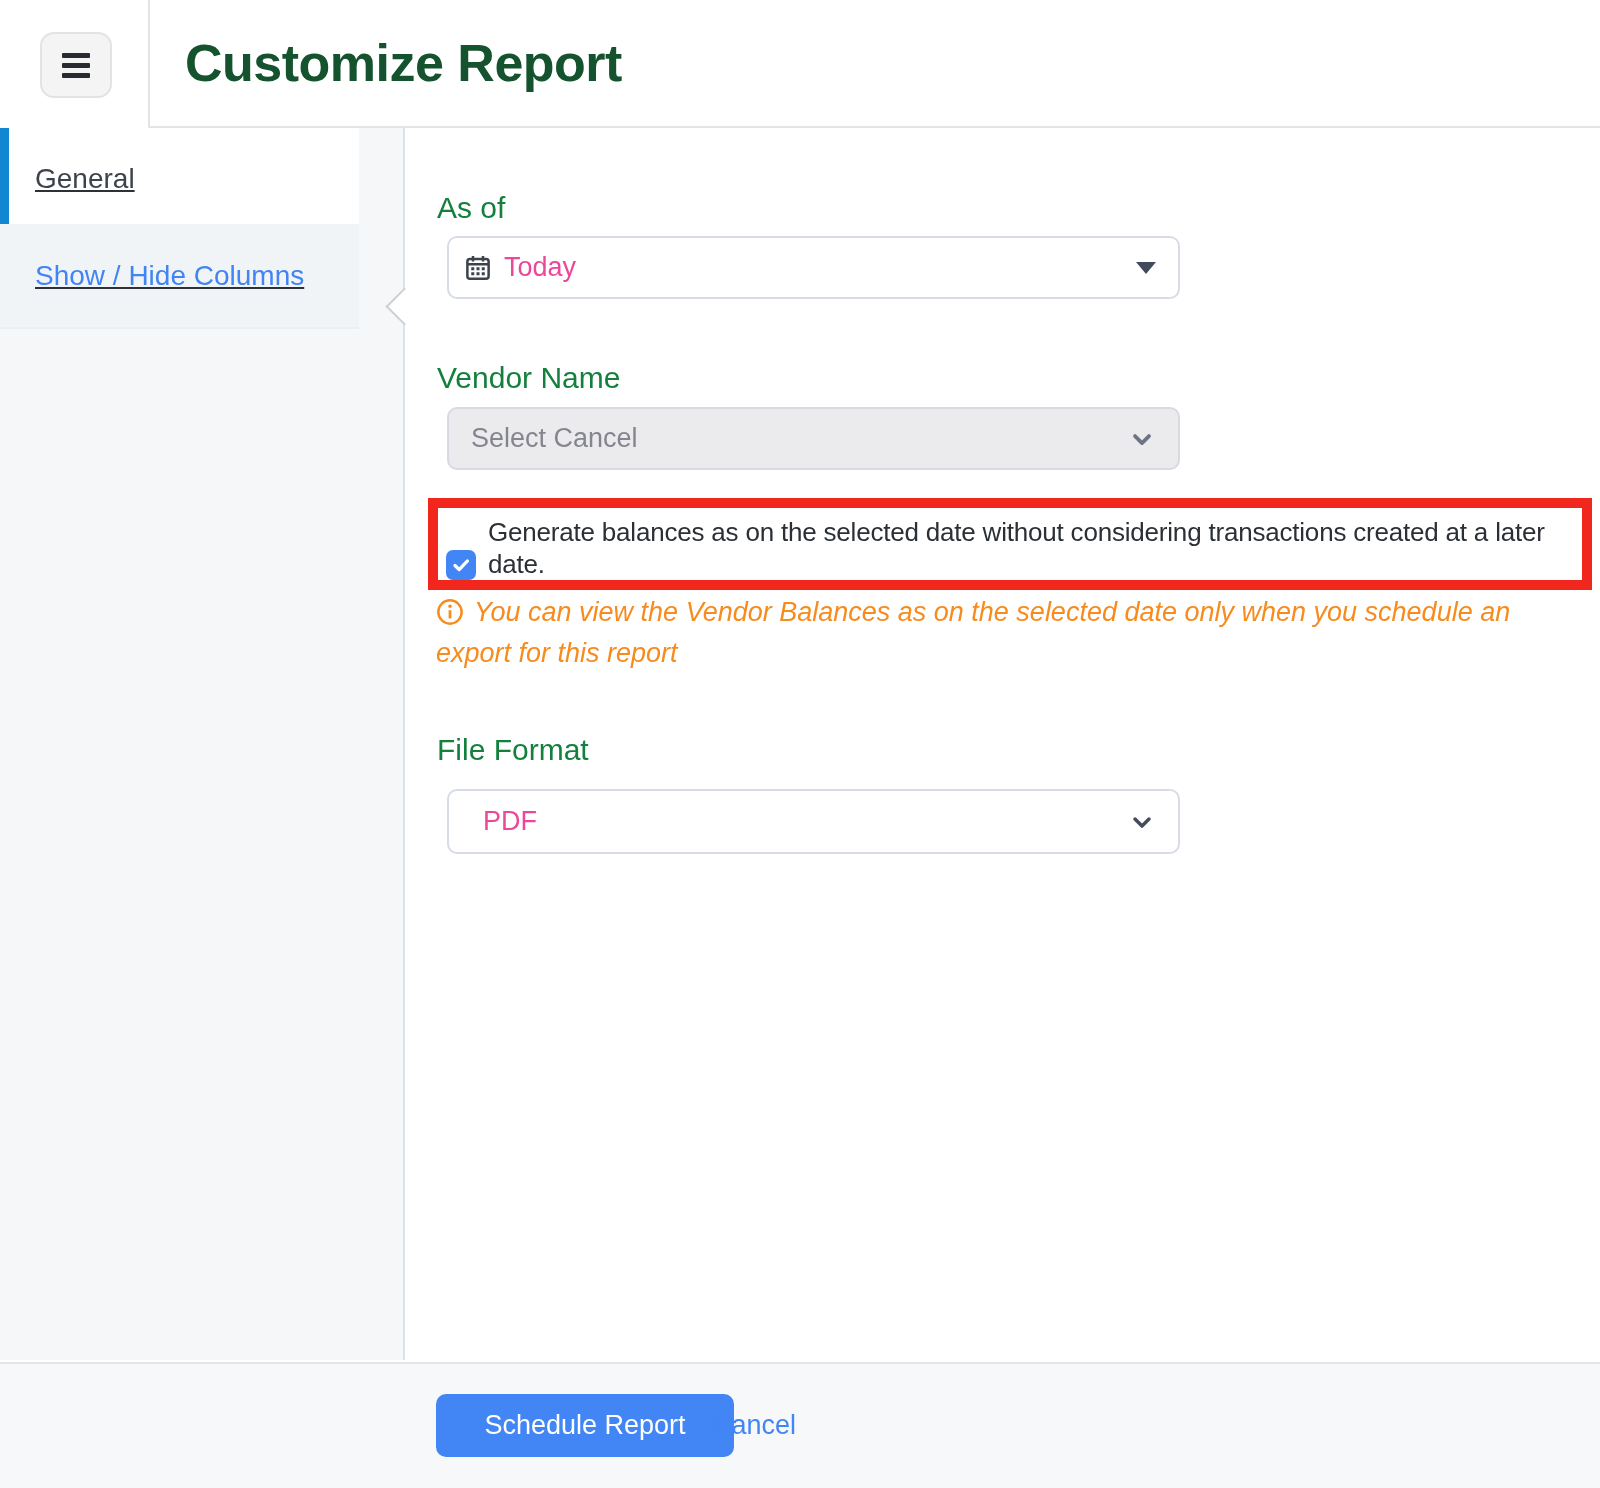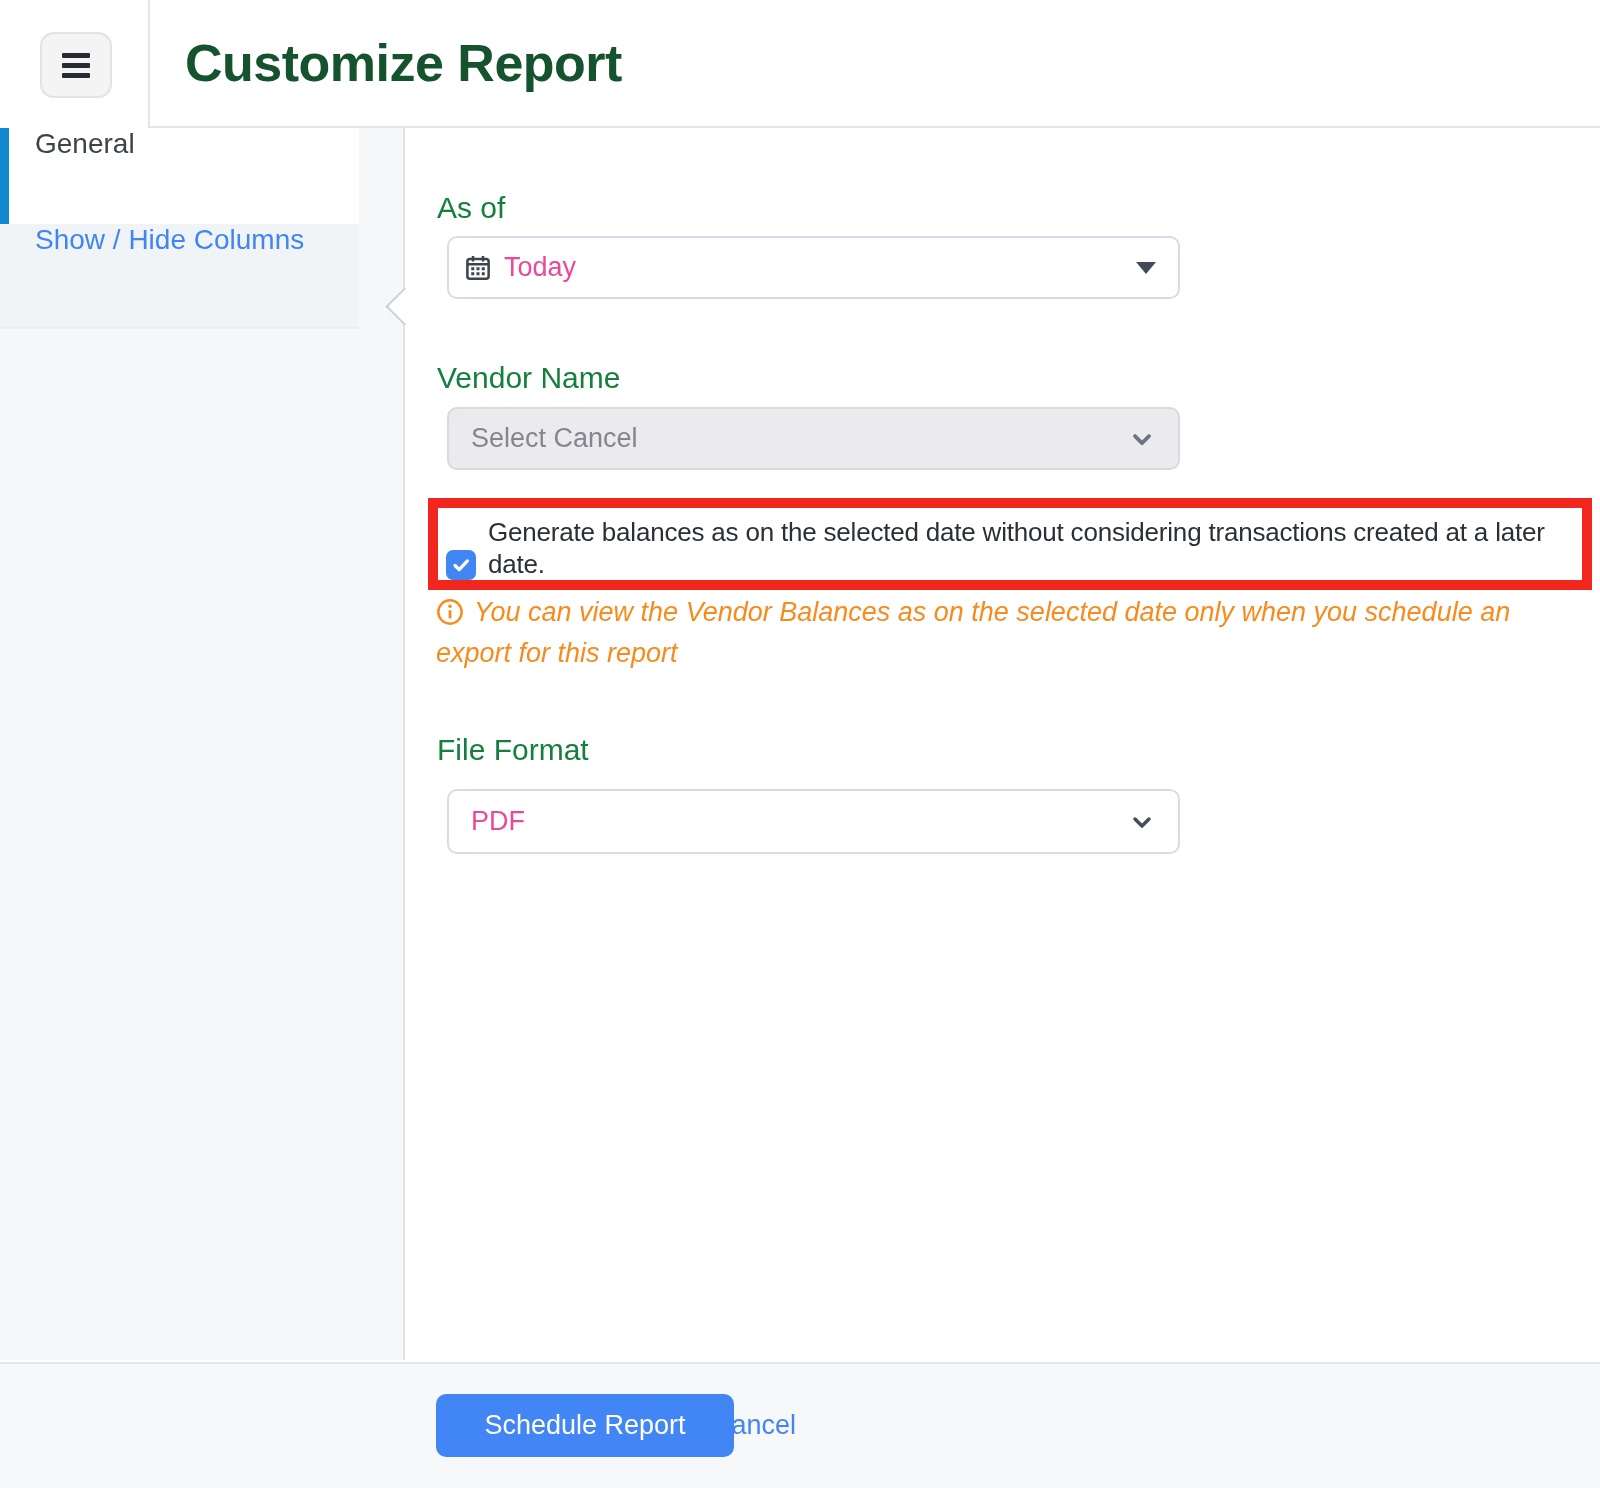--- a/index.html
+++ b/index.html
@@ -9,21 +9,21 @@
   }
   
   .header-left{position:absolute;left:0;top:0;width:148px;height:128px;background:#fff;border-right:2px solid #e2e5e7;}
   .hamburger-btn{position:absolute;left:40px;top:32px;width:72px;height:66px;background:#f4f4f5;border:2px solid #e3e3e5;border-radius:14px;display:flex;flex-direction:column;justify-content:center;align-items:center;gap:5px;cursor:pointer;box-sizing:border-box;}
   .hamburger-btn .bar{width:28px;height:5px;background:#272b31;border-radius:1px;}
   .header-main{position:absolute;left:150px;top:0;width:1450px;height:128px;background:#fff;border-bottom:2px solid #e2e5e7;display:flex;align-items:center;box-sizing:border-box;}
   .page-title{margin-left:35px;font-size:52px;font-weight:700;color:#14532d;letter-spacing:-0.5px;}
   
   .sidebar{position:absolute;left:0;top:128px;width:405px;height:1232px;background:#f5f7f8;}
   .sidebar-border{position:absolute;right:0;top:0;bottom:0;width:2px;background:#dfe2e4;}
-  .nav-item{position:absolute;left:0;width:359px;display:flex;align-items:flex-start;box-sizing:border-box;cursor:pointer;}
+  .nav-item{position:absolute;left:0;width:359px;display:flex;align-items:center;box-sizing:border-box;cursor:pointer;text-decoration:underline;}
   .nav-general{top:0;height:103px;background:#fff;border-bottom:2px solid #e8eaec;}
   .nav-general .active-bar{position:absolute;left:0;top:0;width:9px;height:100%;background:#1187d1;}
   .nav-general .nav-label{margin-left:35px;font-size:28px;color:#3c434b;}
   .nav-showhide{top:96px;height:105px;background:#f1f4f6;border-bottom:2px solid #eceff1;}
   .nav-showhide .nav-label{margin-left:35px;font-size:28px;color:#4184f3;}
   .notch{position:absolute;left:391px;top:293px;width:27px;height:27px;background:#fff;border-left:2px solid #cbd0d5;border-bottom:2px solid #cbd0d5;transform:rotate(45deg);box-sizing:border-box;z-index:5;}
   
   .field-label{position:absolute;left:437px;font-size:30px;color:#15803d;}
   .select{position:absolute;left:447px;width:733px;height:63px;border:2px solid #d8dce7;border-radius:10px;background:#fff;display:flex;align-items:center;box-sizing:border-box;padding:0 22px 0 14px;cursor:pointer;}
   .select .value{font-size:27px;color:#ec4899;}
@@ -109,21 +109,21 @@
   <div class="note">
     <svg width="28" height="28" viewBox="0 0 24 24" fill="none" stroke="#f78b1e" stroke-width="2.1">
       <circle cx="12" cy="12" r="10"></circle>
       <line x1="12" y1="10.5" x2="12" y2="17.5" stroke-width="2.4"></line>
       <circle cx="12" cy="7" r="1.5" fill="#f78b1e" stroke="none"></circle>
     </svg><span>You can view the Vendor Balances as on the selected date only when you schedule an export for this report</span>
   </div>
 
   <div class="field-label" style="top:733px">File Format</div>
   <div class="select" style="top:789px;height:65px">
-    <span class="value" style="margin-left:8px">PDF</span>
+    <span class="value" style="margin-left:20px">PDF</span>
     <svg class="chevron" width="28" height="28" viewBox="0 0 24 24" fill="none" stroke="#454c5c" stroke-width="3" stroke-linecap="round" stroke-linejoin="round">
       <path d="M6 9.5l6 6 6-6"></path>
     </svg>
   </div>
 
   <div class="footer">
     <button class="btn-primary">Schedule Report</button>
     <div class="cancel-link">Cancel</div>
   </div>
 

